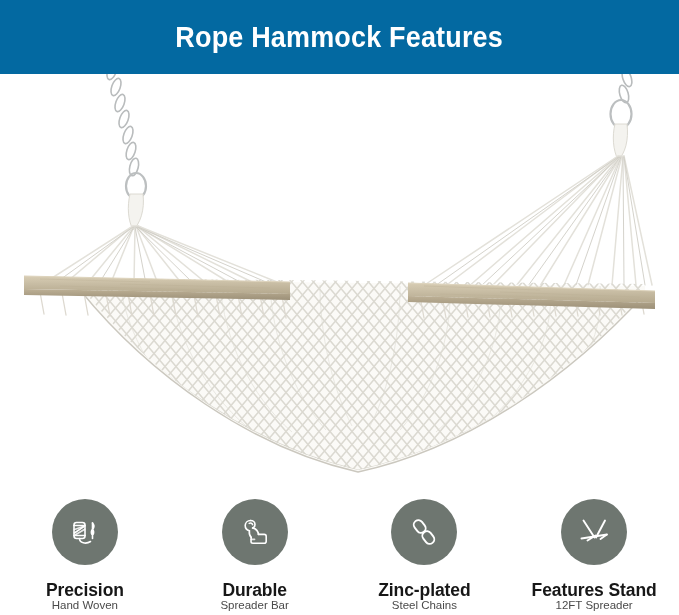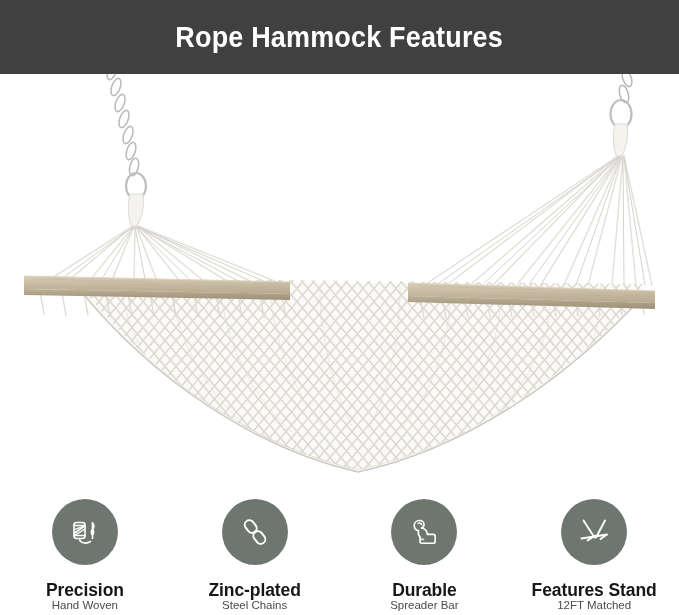--- a/index.html
+++ b/index.html
@@ -20,21 +20,21 @@
     background: #ffffff;
   }
 
   
   .header-bar {
     position: absolute;
     left: 0;
     top: 0;
     width: 679px;
     height: 74px;
-    background: #404040;
+    background: #0369a1;
     display: flex;
     align-items: center;
     justify-content: center;
   }
   .header-title {
     color: #ffffff;
     font-size: 29px;
     font-weight: bold;
     letter-spacing: 0.2px;
     transform: scaleX(0.93);
@@ -334,73 +334,73 @@
 
           <ellipse cx="25.5" cy="18.3" rx="1.1" ry="2.2"></ellipse>
         </svg>
       </div>
       <div class="feature-title">Precision</div>
       <div class="feature-sub">Hand Woven</div>
     </div>
 
     <div class="feature">
       <div class="feature-circle">
+        <svg width="36" height="36" viewBox="0 0 36 36" fill="none" stroke="#ffffff" stroke-width="1.6" stroke-linecap="round" stroke-linejoin="round">
+
+          <path d="M13.5 6.5 C 10.5 6.5, 8.2 8.7, 8.2 11.6
+                   C 8.2 14.2, 10 16.2, 12.4 16.7"></path>
+          <path d="M13.5 6.5 C 16.1 6.5, 18 8.2, 18 10.4
+                   C 18 12.2, 17 13.4, 15.6 14"></path>
+
+          <path d="M12.2 9.4 C 13.6 8.6, 15.2 9.1, 15.6 10.6"></path>
+
+          <path d="M12.4 16.7 C 12.0 19.5, 12.6 21.8, 14.2 23.4"></path>
+          <path d="M15.6 14 C 18.6 14.6, 20.6 16.6, 21.4 19.4"></path>
+
+          <path d="M14.2 23.4 L 14.0 27.5 C 14.0 28.6, 14.8 29.2, 16 29.2
+                   L 27.2 29.2 C 28.4 29.2, 29.2 28.4, 29.2 27.2
+                   L 29.2 22.4 C 29.2 21.2, 28.4 20.4, 27.2 20.4
+                   L 21.4 20.4"></path>
+          <path d="M21.4 19.4 L 21.4 20.4"></path>
+
+          <path d="M14.1 25.4 L 17.6 25.4" opacity="0.8"></path>
+        </svg>
+      </div>
+      <div class="feature-title">Durable</div>
+      <div class="feature-sub">Spreader Bar</div>
+    </div>
+
+    <div class="feature">
+      <div class="feature-circle">
         <svg width="36" height="36" viewBox="0 0 36 36" fill="none" stroke="#ffffff" stroke-width="1.9" stroke-linecap="round" stroke-linejoin="round">
           <g transform="rotate(-38 18 18)">
 
             <rect x="13.4" y="4.2" width="9.2" height="13.6" rx="4.6"></rect>
 
             <rect x="13.4" y="18.2" width="9.2" height="13.6" rx="4.6"></rect>
           </g>
         </svg>
       </div>
       <div class="feature-title">Zinc-plated</div>
       <div class="feature-sub">Steel Chains</div>
     </div>
 
     <div class="feature">
       <div class="feature-circle">
-        <svg width="36" height="36" viewBox="0 0 36 36" fill="none" stroke="#ffffff" stroke-width="1.6" stroke-linecap="round" stroke-linejoin="round">
-
-          <path d="M13.5 6.5 C 10.5 6.5, 8.2 8.7, 8.2 11.6
-                   C 8.2 14.2, 10 16.2, 12.4 16.7"></path>
-          <path d="M13.5 6.5 C 16.1 6.5, 18 8.2, 18 10.4
-                   C 18 12.2, 17 13.4, 15.6 14"></path>
-
-          <path d="M12.2 9.4 C 13.6 8.6, 15.2 9.1, 15.6 10.6"></path>
-
-          <path d="M12.4 16.7 C 12.0 19.5, 12.6 21.8, 14.2 23.4"></path>
-          <path d="M15.6 14 C 18.6 14.6, 20.6 16.6, 21.4 19.4"></path>
-
-          <path d="M14.2 23.4 L 14.0 27.5 C 14.0 28.6, 14.8 29.2, 16 29.2
-                   L 27.2 29.2 C 28.4 29.2, 29.2 28.4, 29.2 27.2
-                   L 29.2 22.4 C 29.2 21.2, 28.4 20.4, 27.2 20.4
-                   L 21.4 20.4"></path>
-          <path d="M21.4 19.4 L 21.4 20.4"></path>
-
-          <path d="M14.1 25.4 L 17.6 25.4" opacity="0.8"></path>
-        </svg>
-      </div>
-      <div class="feature-title">Durable</div>
-      <div class="feature-sub">Spreader Bar</div>
-    </div>
-
-    <div class="feature">
-      <div class="feature-circle">
         <svg width="38" height="38" viewBox="0 0 38 38" fill="none" stroke="#ffffff" stroke-width="1.9" stroke-linecap="round" stroke-linejoin="round">
 
           <path d="M8.5 7.5 L 19.5 24.5"></path>
 
           <path d="M30 7.5 L 21 24.5"></path>
 
           <path d="M6.5 25.5 L 32 21.5"></path>
 
           <path d="M12.5 27.5 L 20.5 22.5"></path>
 
           <path d="M25.5 26 L 31.5 21.8"></path>
         </svg>
       </div>
       <div class="feature-title">Features Stand</div>
-      <div class="feature-sub">12FT Matched</div>
+      <div class="feature-sub">12FT Spreader</div>
     </div>
 
   </div>
 </div>
 
 </body></html>

